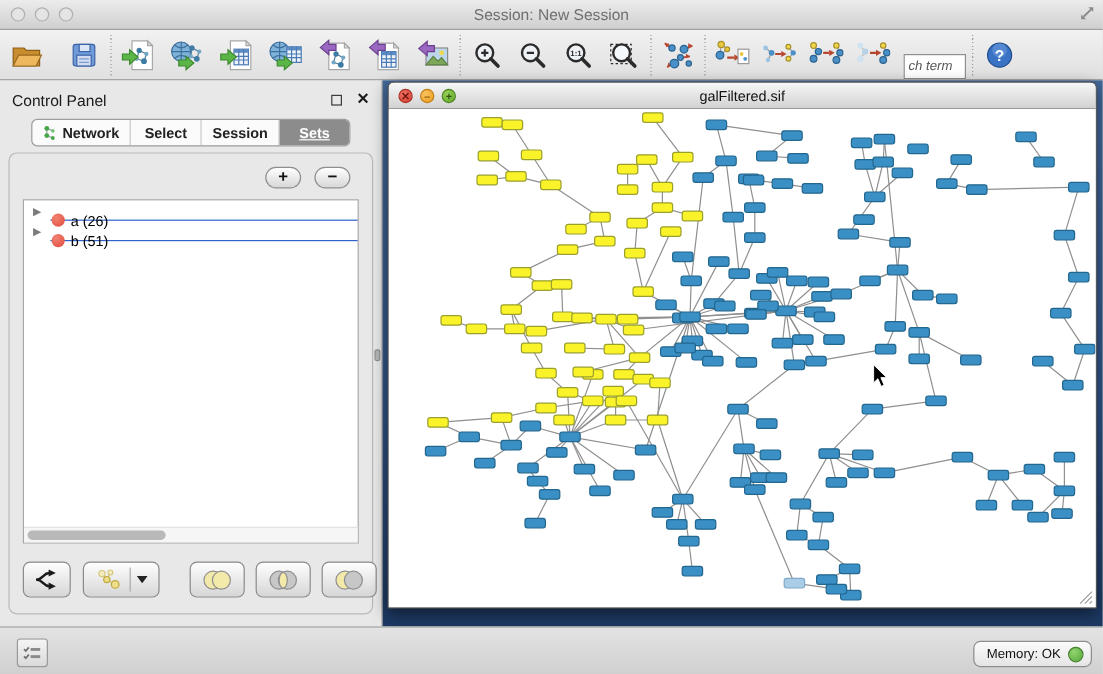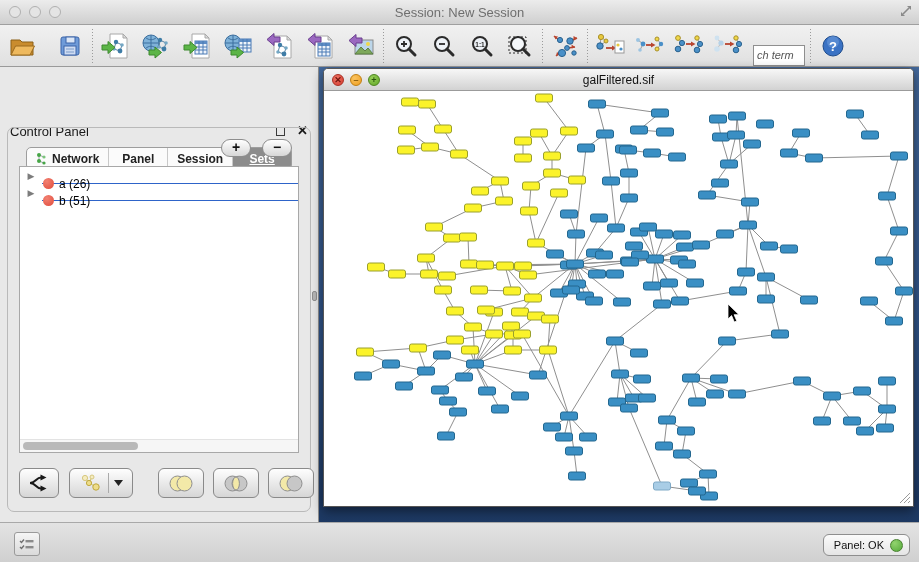--- a/index.html
+++ b/index.html
@@ -24,21 +24,21 @@
           background-image:repeating-linear-gradient(to bottom,#9b9b9b 0 1px,transparent 1px 3px); }
   .search-box { width:52px; height:21px; border:1px solid #8f8f8f; background:#fff; margin-left:4px;
                 font-size:11px; font-style:italic; color:#555; line-height:19px; padding-left:3px;
                 overflow:hidden; white-space:nowrap;margin-top:20px; }
 
   
   .main { display:flex; height:455px; position:relative; }
 
   
   .control-panel { width:319px; background:#e8e8e8; border-right:1px solid #8f8f8f; position:relative; }
-  .cp-header { height:28px; display:flex; align-items:center; padding:4px 10px 0;margin-top:48px; }
+  .cp-header { height:28px; display:flex; align-items:center; padding:4px 10px 0; }
   .cp-title { font-size:13px; color:#1a1a1a; flex:1; }
   .cp-float { width:9px; height:9px; border:1.5px solid #3a3a3a; margin-right:12px; }
   .cp-close { font-size:13px; font-weight:bold; color:#1a1a1a; line-height:10px; }
   .tabbar { margin:4px auto 0; width:266px; height:23px; display:flex; border:1px solid #9d9d9d;
             border-radius:5px; overflow:hidden; background:#fbfbfb; }
   .tab { display:flex; align-items:center; justify-content:center; gap:5px; font-size:12px; font-weight:bold;
          color:#222; border-right:1px solid #c9c9c9; padding:0 9px; flex:1; }
   .tab:last-child { border-right:none; }
   .tab.active { background:#8c8c8c; color:#fff;text-decoration:underline; }
 
@@ -388,21 +388,21 @@
               <line x1="3" y1="9" x2="8" y2="11" stroke="#9aa0a6"></line>
               <line x1="3" y1="3" x2="8" y2="5" stroke="#9aa0a6"></line>
             <circle cx="3" cy="3" r="2" fill="#46a546"></circle>
               <circle cx="3" cy="9" r="2" fill="#46a546"></circle>
               <circle cx="8" cy="5" r="1.6" fill="#7cc47c"></circle>
               <circle cx="8" cy="11" r="1.6" fill="#46a546"></circle>
           </svg>
           <span>Network</span>
         </div>
         <div class="tab">
-          <span>Panel</span>
+          <span>Select</span>
         </div>
         <div class="tab">
           <span>Session</span>
         </div>
         <div class="tab active">
           <span>Sets</span>
         </div>
       </div>
 
       <div class="sets-box">
@@ -899,18 +899,18 @@
   <div class="statusbar">
     <div class="task-button">
       <svg width="16" height="14" viewBox="0 0 16 14">
         <path d="M1 4 l1.5 1.5 L5 2.5" stroke="#6f6f6f" fill="none" stroke-width="1.4"></path>
         <rect x="6.5" y="3" width="8" height="2.4" fill="#8b8b8b"></rect>
         <path d="M1 10 l1.5 1.5 L5 8.5" stroke="#6f6f6f" fill="none" stroke-width="1.4"></path>
         <rect x="6.5" y="9" width="8" height="2.4" fill="#8b8b8b"></rect>
       </svg>
     </div>
     <div class="memory-pill">
-      <span>Panel: OK</span>
+      <span>Memory: OK</span>
       <div class="green-dot"></div>
     </div>
   </div>
 
 </div>
 
 </body></html>

